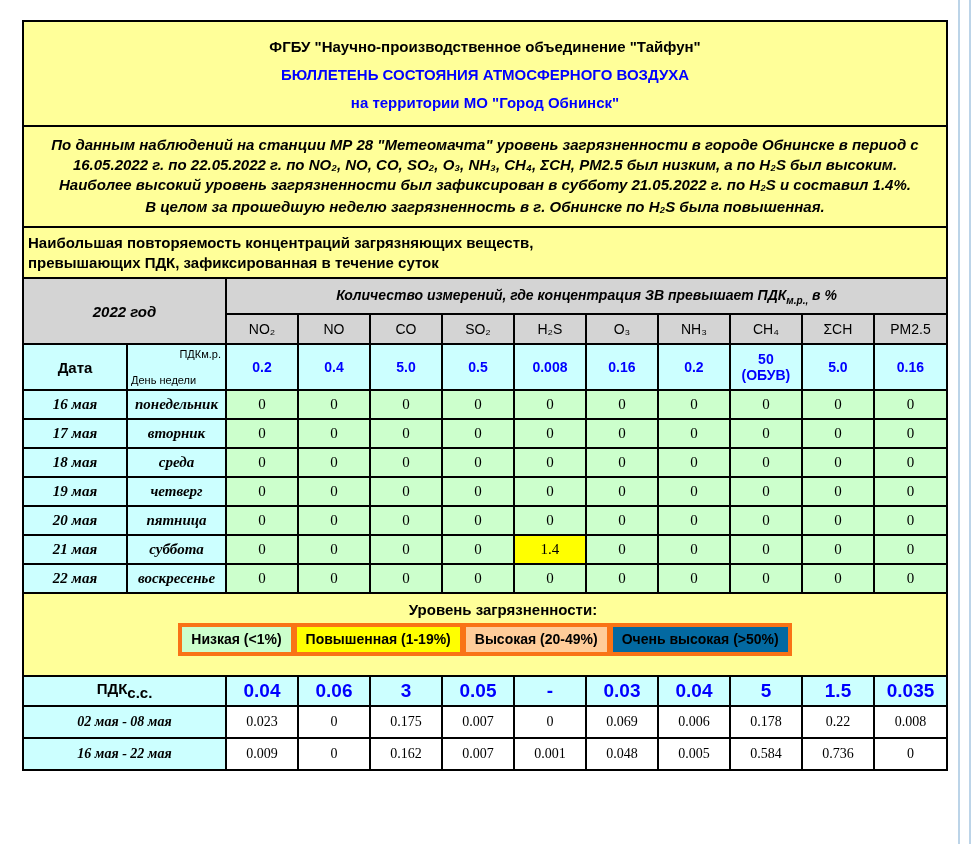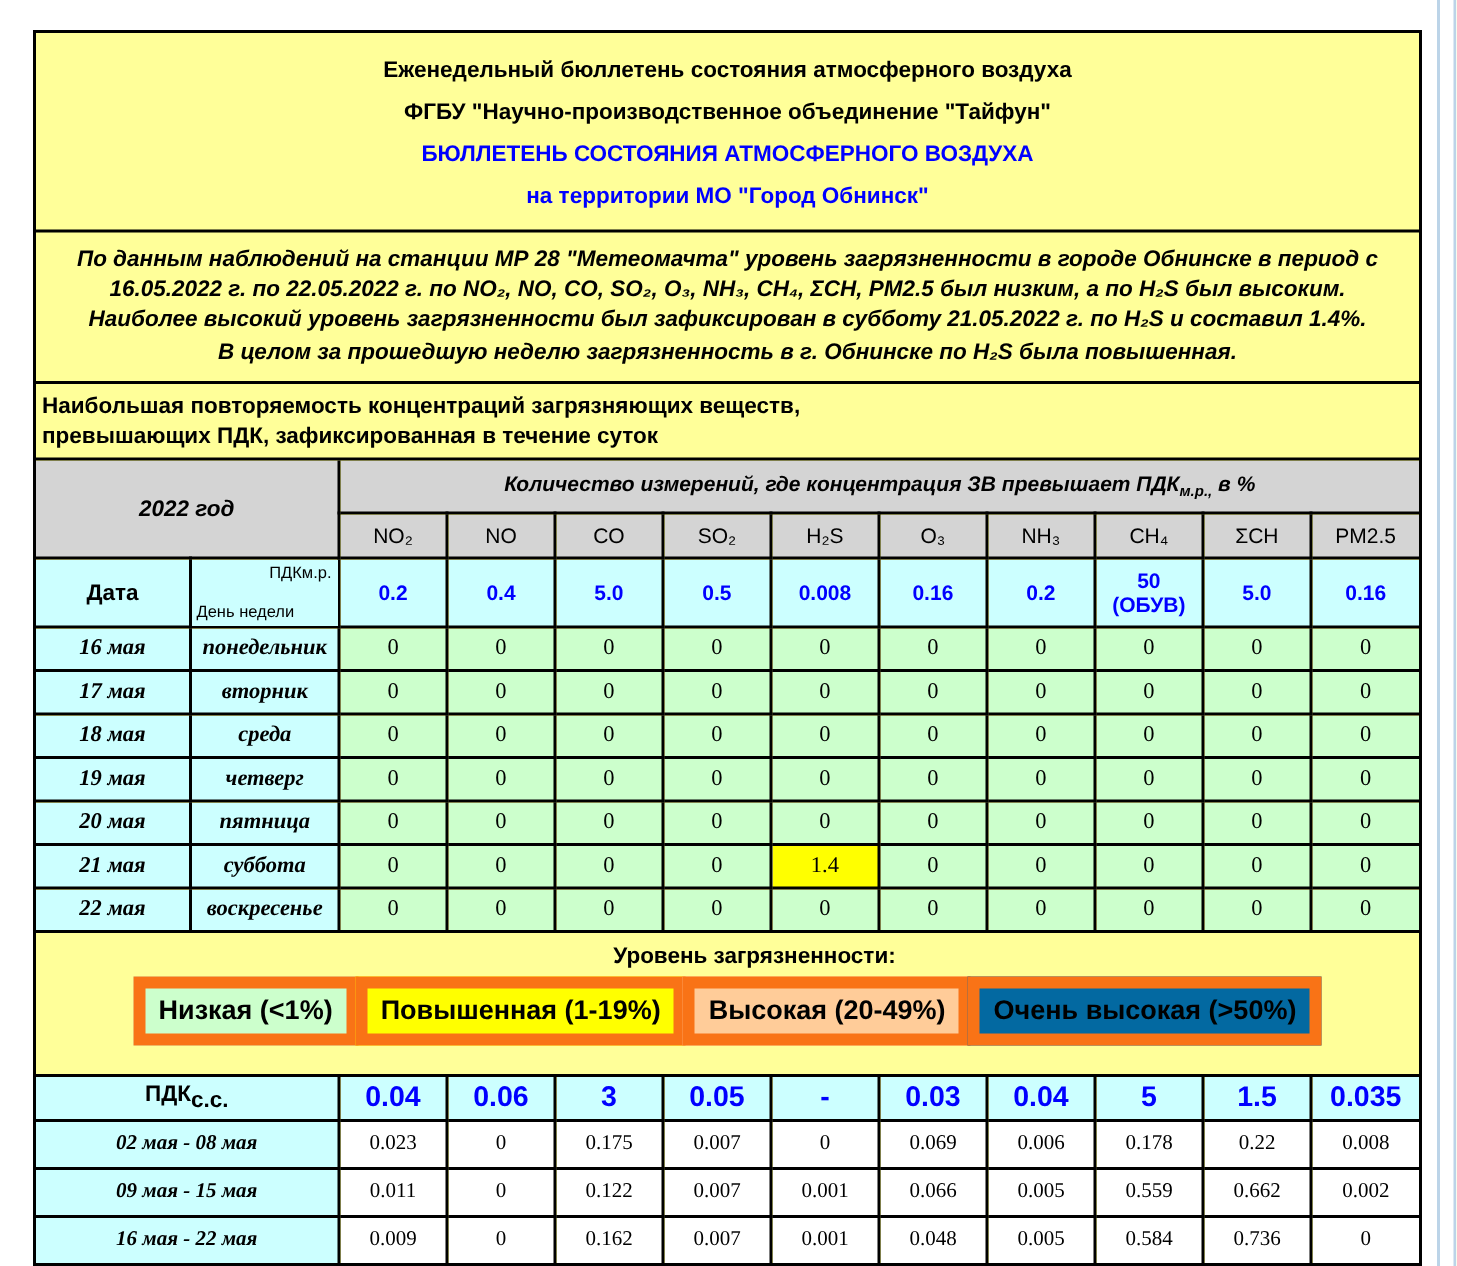--- a/index.html
+++ b/index.html
@@ -55,22 +55,22 @@
   .date-cell,.day-cell{background:var(--c-cyan,#CCFFFF);
     font-family:"Liberation Serif","DejaVu Serif",serif;font-weight:bold;font-style:italic;font-size:15px;}
   .val-cell{background:var(--c-green,#CCFFCC);
     font-family:"Liberation Serif","DejaVu Serif",serif;font-size:15px;}
   .val-cell.hl{background:var(--c-highlight,#FFFF00);}
 
   
   .legend-block{padding:5px 0 19px;text-align:center;}
   .legend-title{font-weight:bold;font-size:15px;margin:2px 0 5px;padding-left:36px;}
   .legend-row{display:flex;justify-content:center;}
-  .legend-item{border:8px solid #f97316;margin-left:-2px;padding:4px 9px;
-               font-weight:bold;font-size:18px;line-height:1.2;}
+  .legend-item{border:4px solid #f97316;margin-left:-2px;padding:4px 9px;
+               font-weight:bold;font-size:14px;line-height:1.2;}
   .legend-item:first-child{margin-left:0;}
 
   
   .avg-table-block .block-title{font-size:14px;padding:6px 4px;}
   .block-title sup{font-size:10px;}
   .r-avg-pdk td{background:var(--c-cyan,#CCFFFF);height:26px;}
   .avg-pdk-label{font-weight:bold;font-size:15px;}
   .avg-pdk-label sub{font-size:15px;text-align:center;}
   .avg-pdk-val{color:var(--c-accent-blue,#0000FF);font-weight:bold;font-size:19px;}
   .r-week td{height:28px;background:#ffffff;}
@@ -83,21 +83,20 @@
              border-left:2px solid var(--c-scrollbar,#BCD4E8);
              border-right:2px solid var(--c-scrollbar,#BCD4E8);}
 </style>
 </head>
 <body>
 
 <div class="page">
   <div class="doc">
 
     <section class="sec header-block">
-      <p>Еженедельный бюллетень состояния атмосферного воздуха</p>
       <p>ФГБУ "Научно-производственное объединение "Тайфун"</p>
       <p class="blue">БЮЛЛЕТЕНЬ СОСТОЯНИЯ АТМОСФЕРНОГО ВОЗДУХА</p>
       <p class="blue">на территории МО "Город Обнинск"</p>
     </section>
 
     <section class="sec summary-block">
       <p>По данным наблюдений на станции МР 28 "Метеомачта" уровень загрязненности в городе Обнинске в период с 16.05.2022 г. по 22.05.2022 г. по NO₂, NO, CO, SO₂, O₃, NH₃, CH₄, ΣCH, PM2.5 был низким, а по H₂S был высоким. Наиболее высокий уровень загрязненности был зафиксирован в субботу 21.05.2022 г. по H₂S и составил 1.4%.</p>
       <p>В целом за прошедшую неделю загрязненность в г. Обнинске по H₂S была повышенная.</p>
     </section>
 
@@ -285,33 +284,20 @@
             <td class="week-val">0.175</td>
             <td class="week-val">0.007</td>
             <td class="week-val">0</td>
             <td class="week-val">0.069</td>
             <td class="week-val">0.006</td>
             <td class="week-val">0.178</td>
             <td class="week-val">0.22</td>
             <td class="week-val">0.008</td>
           </tr>
           <tr class="r-week">
-            <td class="week-label">09 мая - 15 мая</td>
-            <td class="week-val">0.011</td>
-            <td class="week-val">0</td>
-            <td class="week-val">0.122</td>
-            <td class="week-val">0.007</td>
-            <td class="week-val">0.001</td>
-            <td class="week-val">0.066</td>
-            <td class="week-val">0.005</td>
-            <td class="week-val">0.559</td>
-            <td class="week-val">0.662</td>
-            <td class="week-val">0.002</td>
-          </tr>
-          <tr class="r-week">
             <td class="week-label">16 мая - 22 мая</td>
             <td class="week-val">0.009</td>
             <td class="week-val">0</td>
             <td class="week-val">0.162</td>
             <td class="week-val">0.007</td>
             <td class="week-val">0.001</td>
             <td class="week-val">0.048</td>
             <td class="week-val">0.005</td>
             <td class="week-val">0.584</td>
             <td class="week-val">0.736</td>

